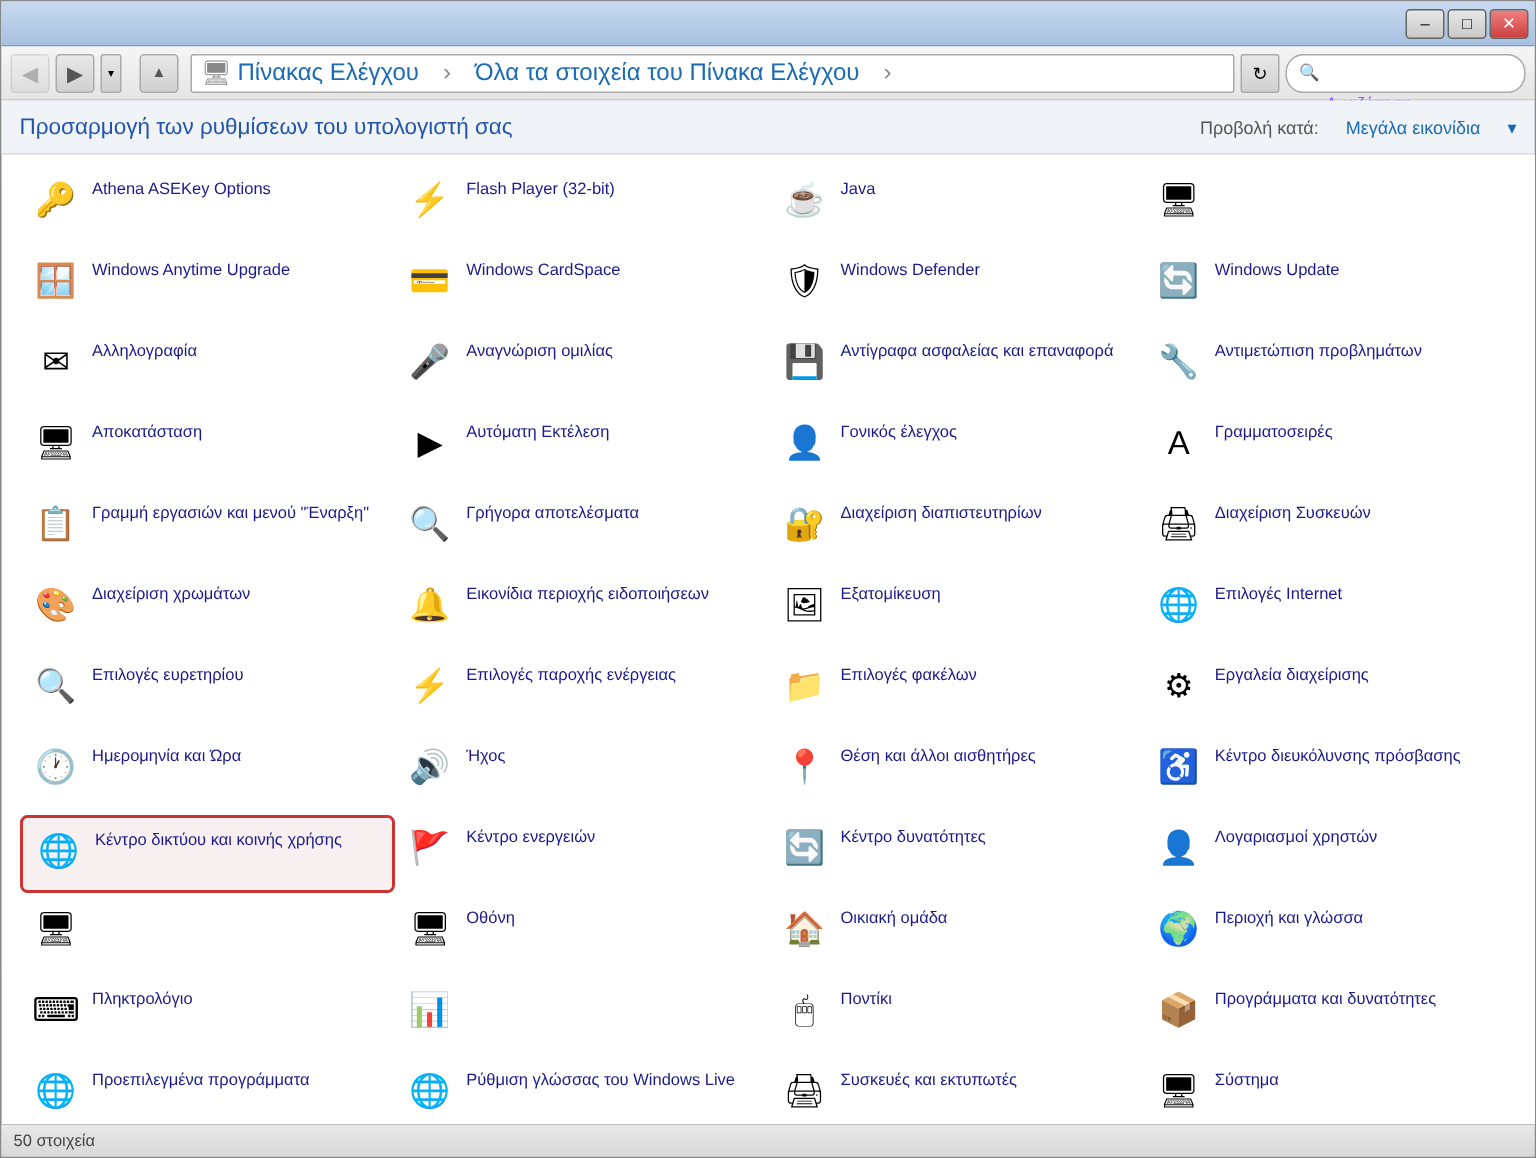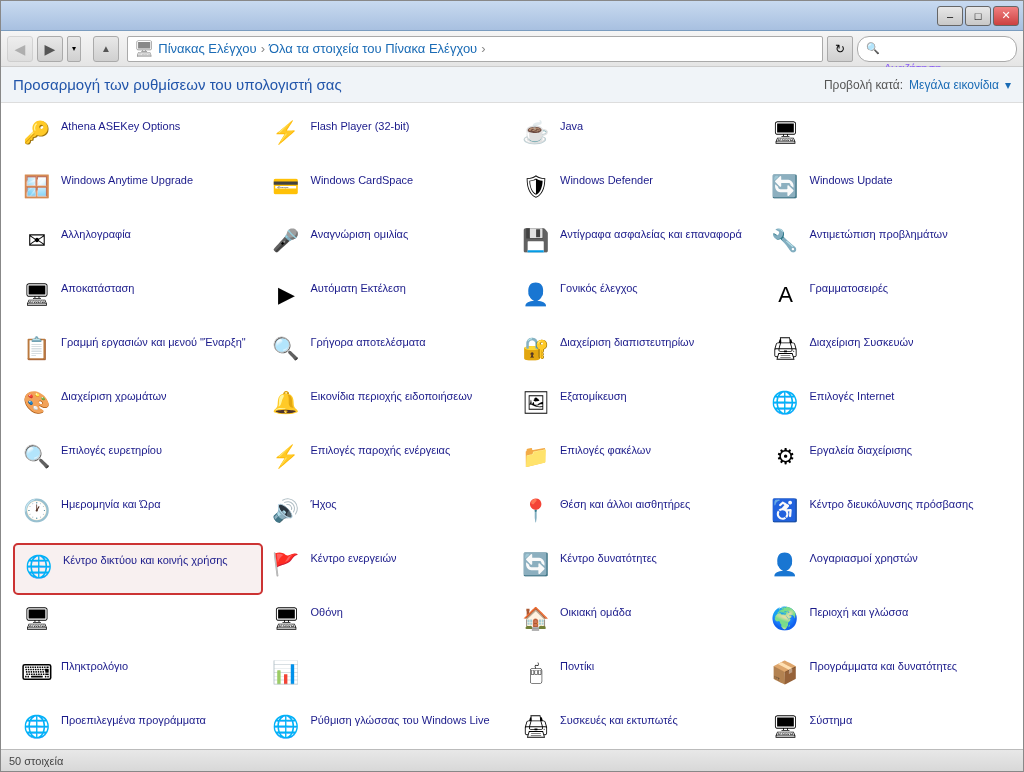--- a/index.html
+++ b/index.html
@@ -104,23 +104,23 @@
       padding: 0 6px;
       font-size: 12px;
       color: #333;
       gap: 4px;
       border-radius: 2px;
     }
 
     .address-breadcrumb {
       display: flex;
       align-items: center;
-      gap: 4px;
+      gap: 16px;
       color: #1a6bb5;
-      font-size: 13px;
+      font-size: 16px;
     }
 
     .address-sep { color: #888; }
 
     .address-refresh {
       width: 26px;
       height: 26px;
       border: 1px solid #aaa;
       border-radius: 2px;
       background: linear-gradient(to bottom, #e8e8e8, #d0d0d0);
@@ -157,21 +157,21 @@
 
     .content-header-title {
       color: #2255aa;
       font-size: 15px;
       font-weight: normal;
     }
 
     .view-options {
       display: flex;
       align-items: center;
-      gap: 6px;
+      gap: 18px;
       font-size: 12px;
       color: #555;
     }
 
     .view-link {
       color: #1a6bb5;
       text-decoration: none;
       cursor: pointer;
     }
 

